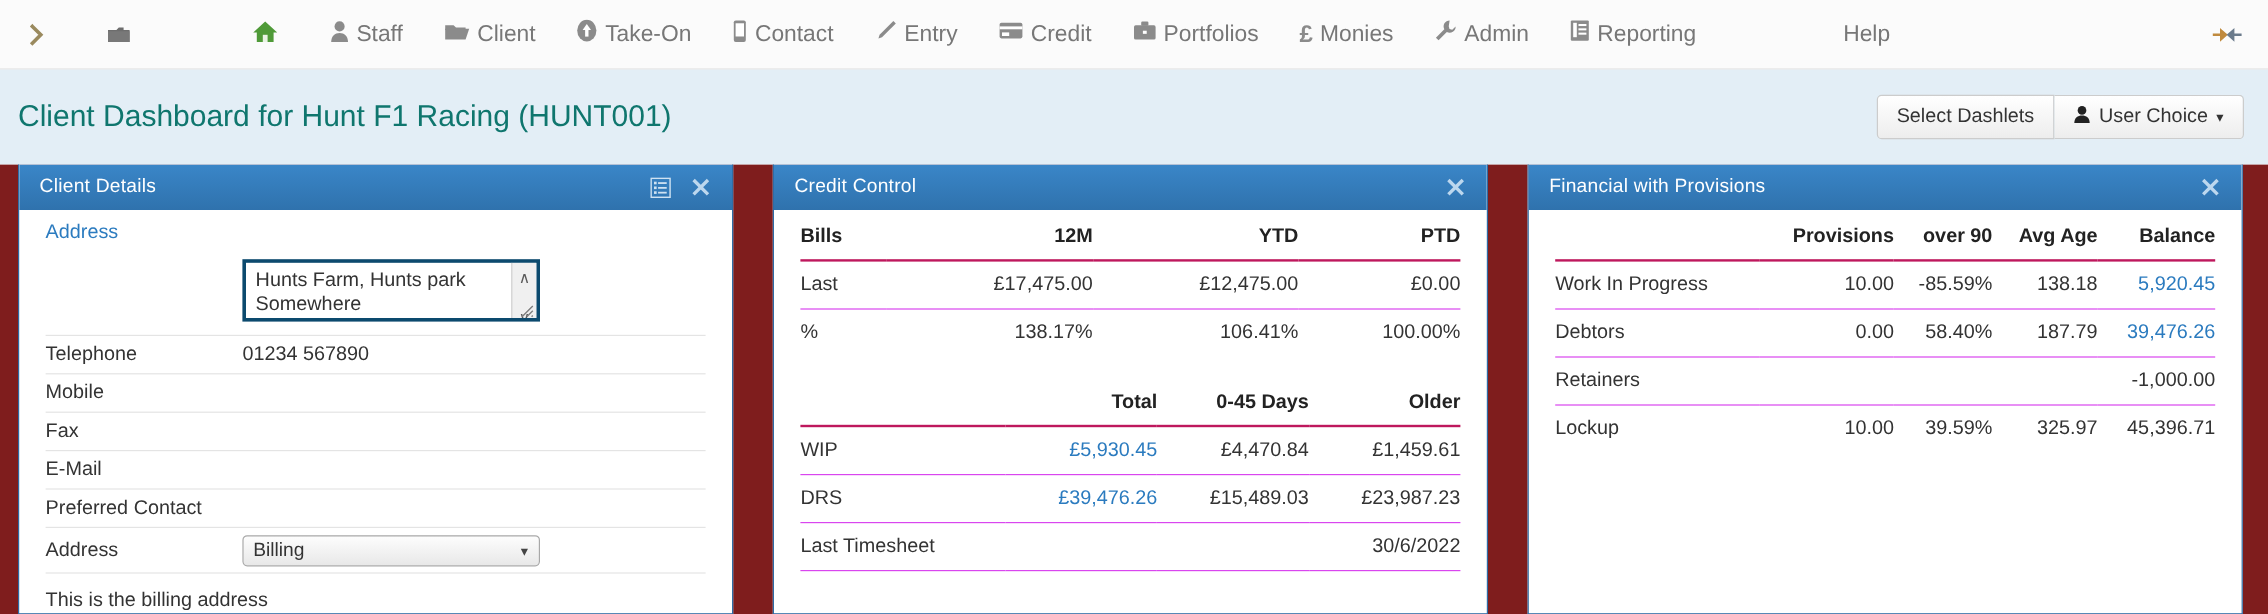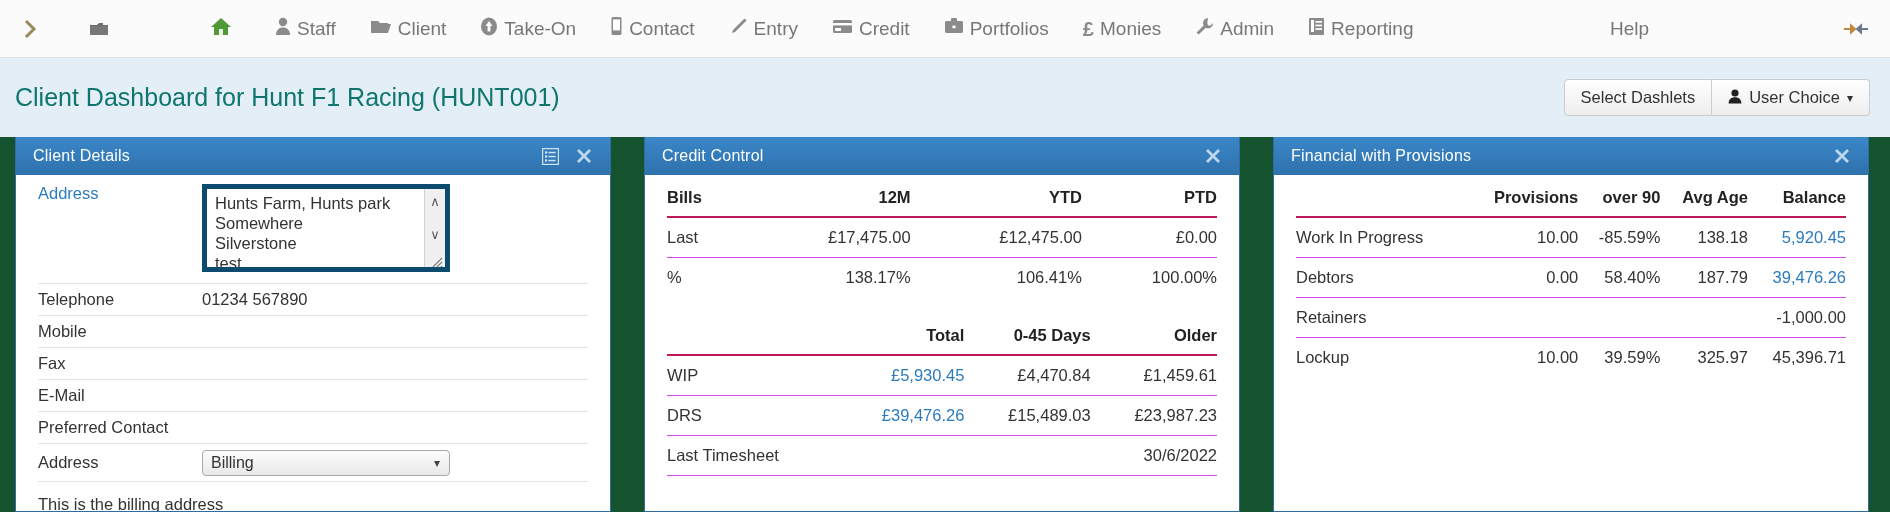--- a/index.html
+++ b/index.html
@@ -45,21 +45,21 @@
     height: 74px;
     color: #777777;
     font-size: 19px;
     cursor: pointer;
     white-space: nowrap;
   }
   .nav-item .nlabel { line-height: 1; }
   .nav-item.home { padding: 0 20px; }
   .nav-help {
     position: absolute;
-    left: 1610px;
+    left: 1536px;
     color: #777777;
     font-size: 19px;
     cursor: pointer;
   }
   .nav-collapse {
     position: absolute;
     right: 20px;
     width: 28px; height: 22px;
     display: flex; align-items: center; justify-content: center;
     cursor: pointer;
@@ -96,21 +96,21 @@
     align-items: center;
     gap: 7px;
     cursor: pointer;
     font-family: "Liberation Sans", sans-serif;
   }
   .btn:first-child { border-radius: 4px 0 0 4px; }
   .btn:last-child { border-radius: 0 4px 4px 0; border-left: none; }
 
   
   .board {
-    background: #14532d;
+    background: #7f1d1d;
     height: 375px;
     display: flex;
     padding: 0 15px;
     gap: 33px;
     align-items: flex-start;
   }
   .panel {
     background: #ffffff;
     border: 1px solid #2f6ca5;
     border-top: none;
@@ -146,30 +146,31 @@
     font-size: 16.5px;
     color: #333333;
   }
   .cd-row:first-child { border-top: none; }
   .cd-label { width: 164px; color: #333333; }
   .cd-label.link { color: #2b7bbf; cursor: pointer; }
   .cd-value { flex: 1; color: #333333; }
   .cd-addr-row { align-items: flex-start; padding: 9px 0 11px 0; }
   .addr-box {
     width: 248px;
-    height: 88px;
-    border: 5px solid #0c4a6e;
+    height: 52px;
+    border: 3px solid #0c4a6e;
     background: #ffffff;
     position: relative;
     overflow: hidden;
     font-size: 16.5px;
     color: #333333;
     line-height: 20px;
     padding: 4px 0 0 8px;
     cursor: text;
+    margin-top: 32px;
   }
   .addr-line { white-space: nowrap; }
   .addr-scroll {
     position: absolute;
     right: 0; top: 0;
     width: 21px; height: 100%;
     background: #f0f0f0;
     border-left: 1px solid #d0d0d0;
     display: flex;
     flex-direction: column;

